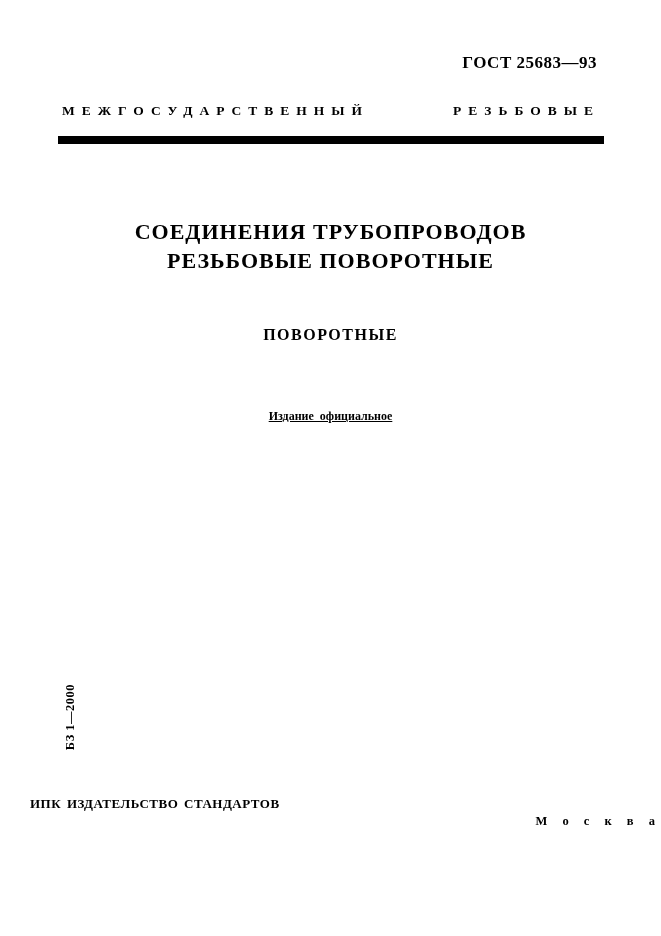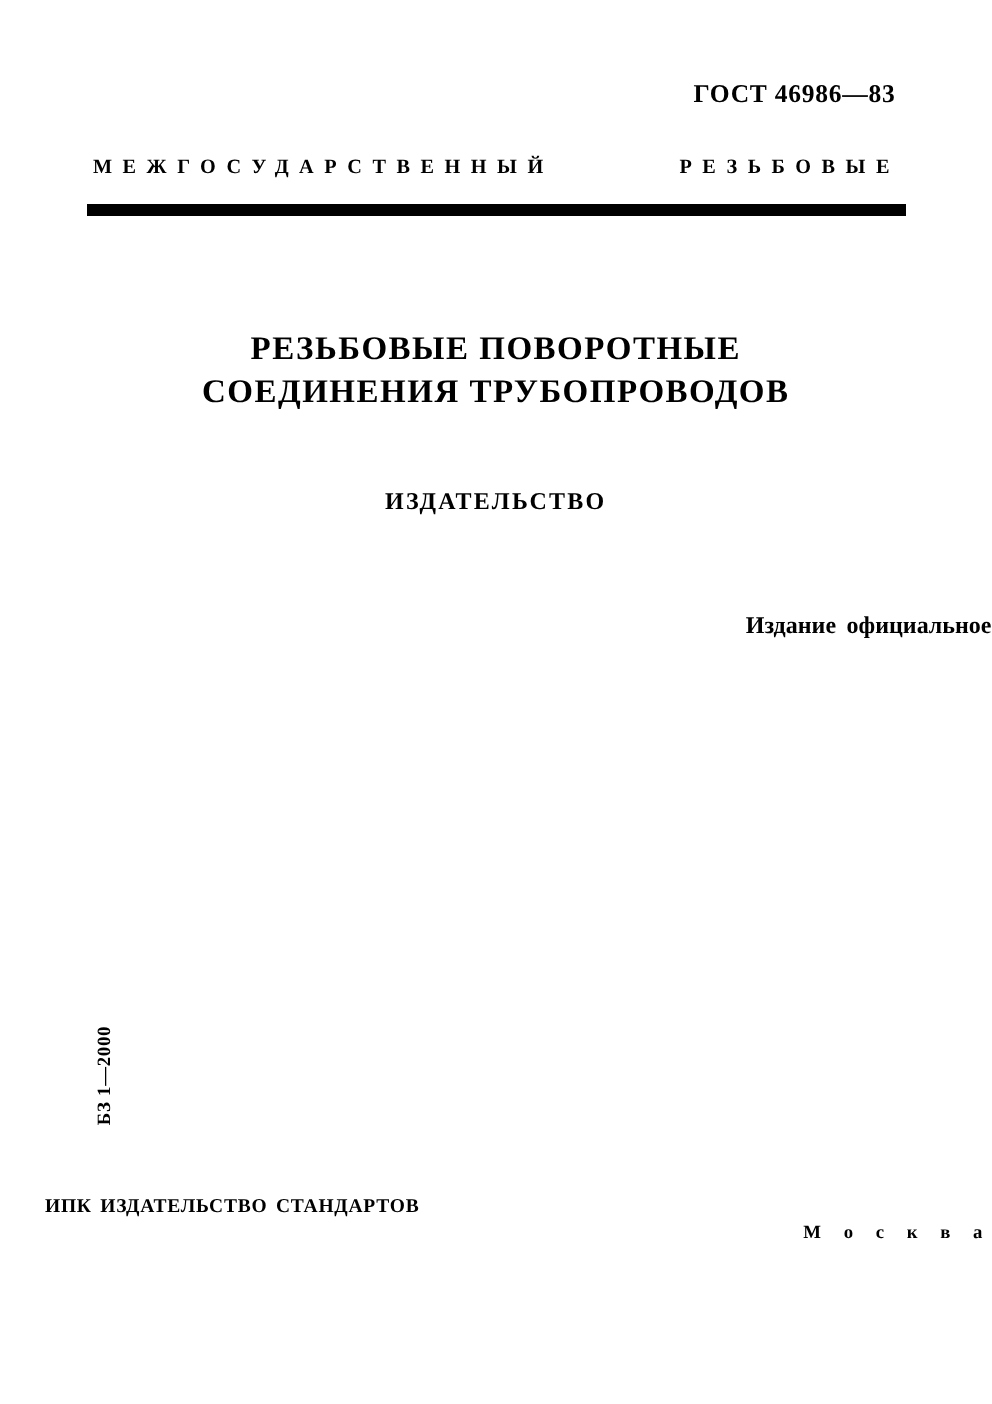--- a/index.html
+++ b/index.html
@@ -67,24 +67,25 @@
     text-align: center;
     font-size: 16px;
     font-weight: bold;
     letter-spacing: 1.5px;
   }
   .edition-note {
     position: absolute;
     top: 409px;
     left: 0;
     width: 661px;
-    text-align: right;
-    font-size: 16px;
+    text-align: center;
+    font-size: 12px;
     font-weight: bold;
     word-spacing: 3px;
+    text-decoration: underline;
   }
   .side-code {
     position: absolute;
     left: 70px;
     top: 717px;
     transform: translate(-50%, -50%) rotate(-90deg);
     font-size: 12.5px;
     font-weight: bold;
     white-space: nowrap;
     letter-spacing: 0.5px;
@@ -109,35 +110,35 @@
     font-size: 12.5px;
     font-weight: bold;
     letter-spacing: 6px;
   }
 </style>
 </head>
 <body>
 
 <div class="page">
 
-  <div class="doc-number">ГОСТ 46986—83</div>
+  <div class="doc-number">ГОСТ 25683—93</div>
 
   <div class="header-band">
     <span class="band-word">МЕЖГОСУДАРСТВЕННЫЙ</span>
     <span class="band-word">РЕЗЬБОВЫЕ</span>
   </div>
 
   <div class="divider-bar"></div>
 
   <div class="doc-title">
+    <div>СОЕДИНЕНИЯ ТРУБОПРОВОДОВ</div>
     <div>РЕЗЬБОВЫЕ ПОВОРОТНЫЕ</div>
-    <div>СОЕДИНЕНИЯ ТРУБОПРОВОДОВ</div>
   </div>
 
-  <div class="subtitle">ИЗДАТЕЛЬСТВО</div>
+  <div class="subtitle">ПОВОРОТНЫЕ</div>
 
   <div class="edition-note">Издание официальное</div>
 
   <div class="side-code">БЗ 1—2000</div>
 
   <div class="publisher">ИПК ИЗДАТЕЛЬСТВО СТАНДАРТОВ</div>
 
   <div class="city">М о с к в а</div>
 
 </div>

